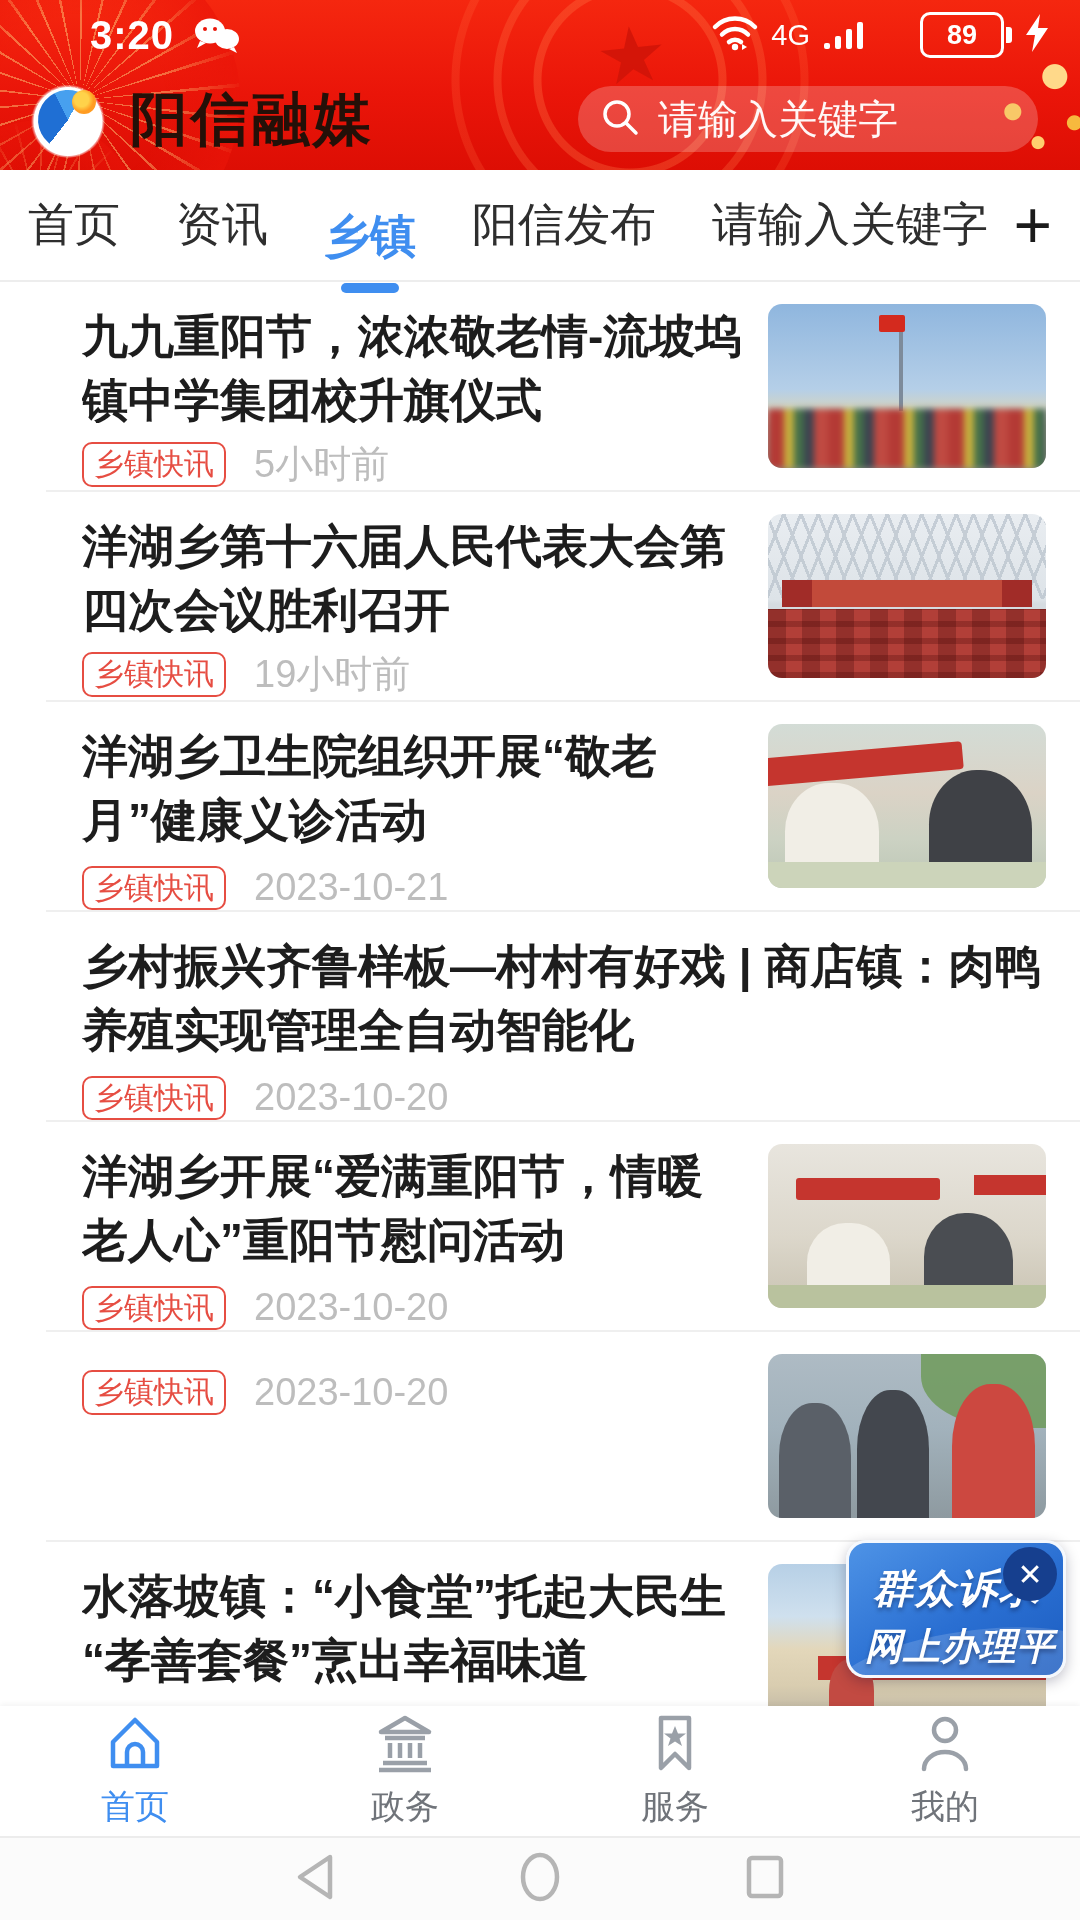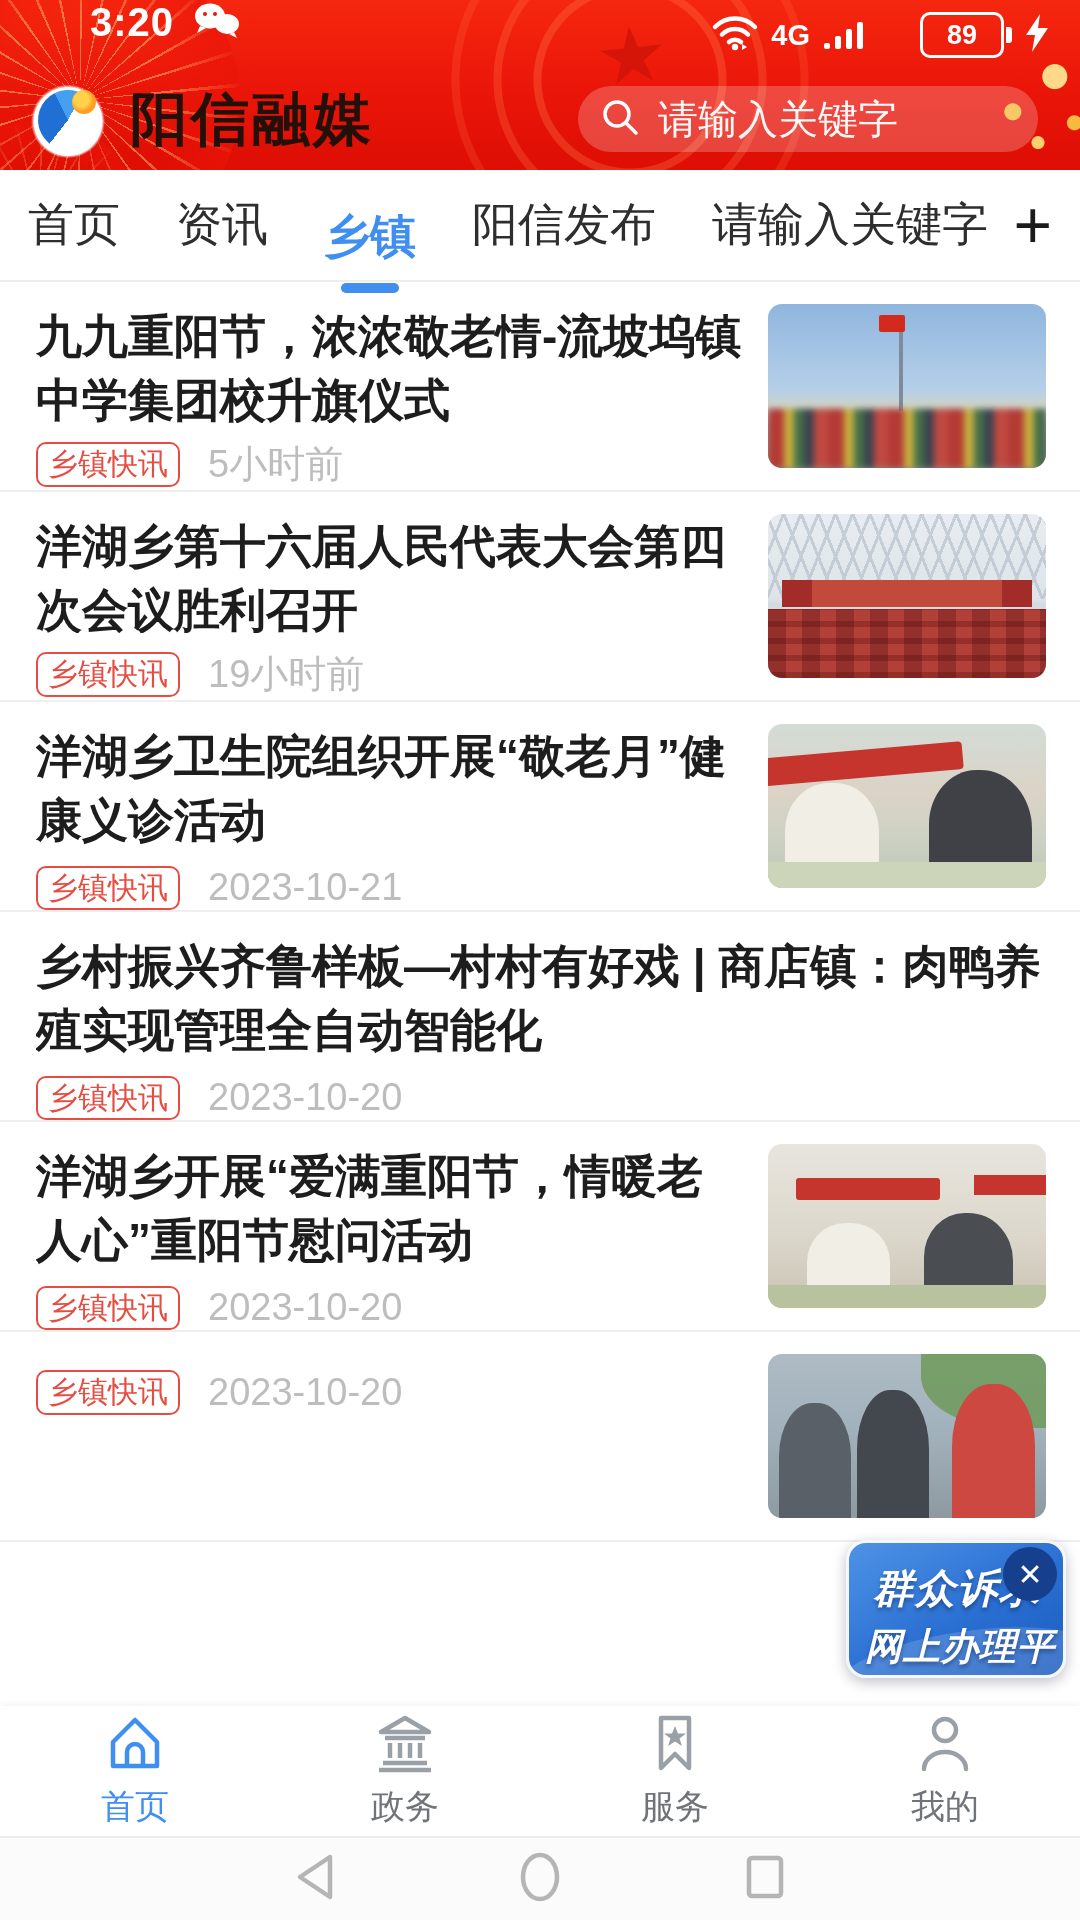--- a/index.html
+++ b/index.html
@@ -19,25 +19,25 @@
        background:radial-gradient(circle at 50% 50%, rgba(255,255,255,0) 0 88px, rgba(255,122,72,.35) 89px 96px, rgba(255,255,255,0) 97px 128px,
                   rgba(255,122,72,.3) 129px 136px, rgba(255,255,255,0) 137px 170px, rgba(255,105,60,.26) 171px 178px, rgba(255,255,255,0) 179px);}
   .emblem-star{left:600px;top:26px;width:64px;height:62px;background:#cf1408;opacity:.85;transform:rotate(-6deg);
        clip-path:polygon(50% 0%,61% 35%,98% 35%,68% 57%,79% 91%,50% 70%,21% 91%,32% 57%,2% 35%,39% 35%);}
   .gold{right:-14px;top:48px;width:140px;height:110px;
        background:radial-gradient(circle at 72% 26%, #ffd98a 0 12px, rgba(255,217,138,0) 13px),
                   radial-gradient(circle at 42% 58%, #f7b93e 0 8px, rgba(247,185,62,0) 9px),
                   radial-gradient(circle at 86% 68%, #f7b93e 0 7px, rgba(247,185,62,0) 8px),
                   radial-gradient(circle at 60% 86%, #ffcf6e 0 6px, rgba(255,207,110,0) 7px);}
 
-  .statusbar{position:relative;z-index:3;height:70px;display:flex;padding:0 30px;color:#fff;}
+  .statusbar{position:relative;z-index:3;height:70px;display:flex;align-items:center;padding:0 30px;color:#fff;}
   .sb-time{font-size:40px;font-weight:700;margin-left:60px;letter-spacing:1px;}
   .sb-wechat{margin-left:16px;display:flex;}
   .sb-right{margin-left:auto;display:flex;align-items:center;gap:12px;}
-  .sb-4g{font-size:29px;font-weight:700;}
+  .sb-4g{font-size:29px;font-weight:400;}
   .battery{display:flex;align-items:center;margin-left:42px;}
   .battery-body{min-width:66px;height:40px;border:3px solid #fff;border-radius:10px;display:flex;align-items:center;justify-content:center;
                 font-size:27px;font-weight:700;padding:0 6px;}
   .battery-nub{width:6px;height:16px;background:#fff;border-radius:0 3px 3px 0;margin-left:2px;}
 
   .header{position:relative;z-index:3;height:100px;display:flex;align-items:center;padding:0 30px;}
   .logo{position:relative;width:76px;height:76px;border-radius:50%;flex-shrink:0;
         background:radial-gradient(circle at 50% 52%, #ffffff 0 34px, rgba(255,255,255,.55) 35px, rgba(255,255,255,0) 37px);}
   .logo::before{content:"";position:absolute;inset:8px;border-radius:50%;
         background:conic-gradient(from 200deg, #1f6fd4 0 115deg, #47a0ef 115deg 170deg, rgba(255,255,255,0) 170deg 360deg);
@@ -54,21 +54,21 @@
 
   
   .tabs{height:110px;background:#fff;display:flex;align-items:center;padding:0 28px;border-bottom:2px solid #ededed;box-sizing:content-box;}
   .tab{font-size:46px;color:#2e2e2e;margin-right:56px;position:relative;white-space:nowrap;flex-shrink:0;}
   .tab.active{color:#3f8ef0;font-weight:700;margin-top:24px;}
   .tab.active::after{content:"";position:absolute;left:50%;transform:translateX(-50%);bottom:-25px;width:58px;height:10px;border-radius:6px;background:#3f8ef0;}
   .tab.clip{flex-shrink:1;overflow:hidden;max-width:300px;margin-right:12px;}
   .tab-add{margin-left:auto;font-size:66px;font-weight:300;color:#1b1b1b;line-height:60px;flex-shrink:0;}
 
   
-  .news-list{height:1424px;overflow:hidden;background:#fff;}
+  .news-list{height:1424px;overflow:hidden;background:#fff;margin-left:46px;}
   .news-item{height:210px;box-sizing:border-box;padding:22px 34px 0 36px;display:flex;border-bottom:2px solid #efefef;background:#fff;}
   .news-text{flex:1;min-width:0;display:flex;flex-direction:column;}
   .news-title{font-size:46px;line-height:64px;color:#1d1d1d;font-weight:600;max-height:130px;overflow:hidden;}
   .news-meta{margin-top:16px;display:flex;align-items:center;gap:28px;}
   .tag{font-size:30px;color:#e64d42;border:2px solid #e64d42;border-radius:10px;padding:3px 10px;line-height:1.15;white-space:nowrap;}
   .ntime{font-size:38px;color:#bdbdbd;white-space:nowrap;}
   .thumb{width:278px;height:164px;border-radius:14px;overflow:hidden;position:relative;flex-shrink:0;margin-left:26px;}
   .thumb .el{position:absolute;}
 
   .t1{background:linear-gradient(180deg,#8fb6de 0%,#b5cfe8 52%,#cdd3c9 62%,#a7a396 74%,#8d8a7f 100%);}
@@ -288,20 +288,33 @@
         </div>
       </div>
       <div class="thumb t6">
         <span class="el leaves"></span>
         <span class="el p1"></span>
         <span class="el p2"></span>
         <span class="el vest"></span>
       </div>
     </div>
 
+    <div class="news-item">
+      <div class="news-text">
+        <div class="news-title">水落坡镇：“小食堂”托起大民生 “孝善套餐”烹出幸福味道</div>
+        <div class="news-meta">
+          <span class="tag">乡镇快讯</span>
+
+        </div>
+      </div>
+      <div class="thumb t7">
+        <span class="el banner"></span>
+        <span class="el vest"></span>
+      </div>
+    </div>
 
   </div>
 
   <div class="ad">
     <div class="ad-close">✕</div>
     <div class="ad-l1">群众诉求</div>
     <div class="ad-l2">网上办理平台</div>
   </div>
 
   <div class="bottomnav">

